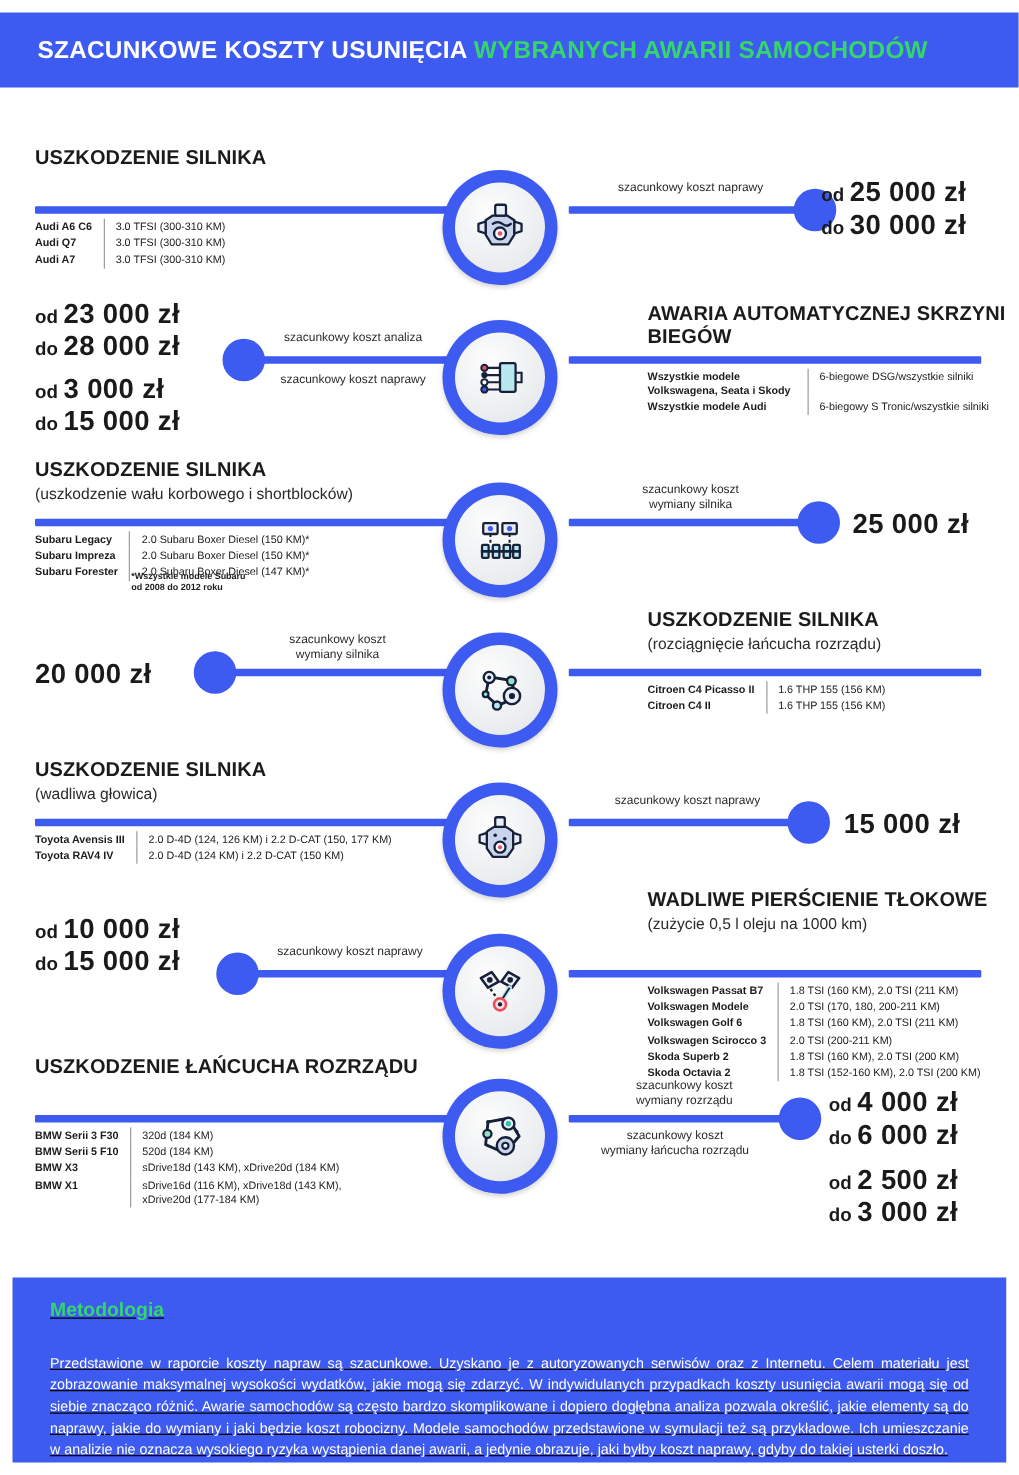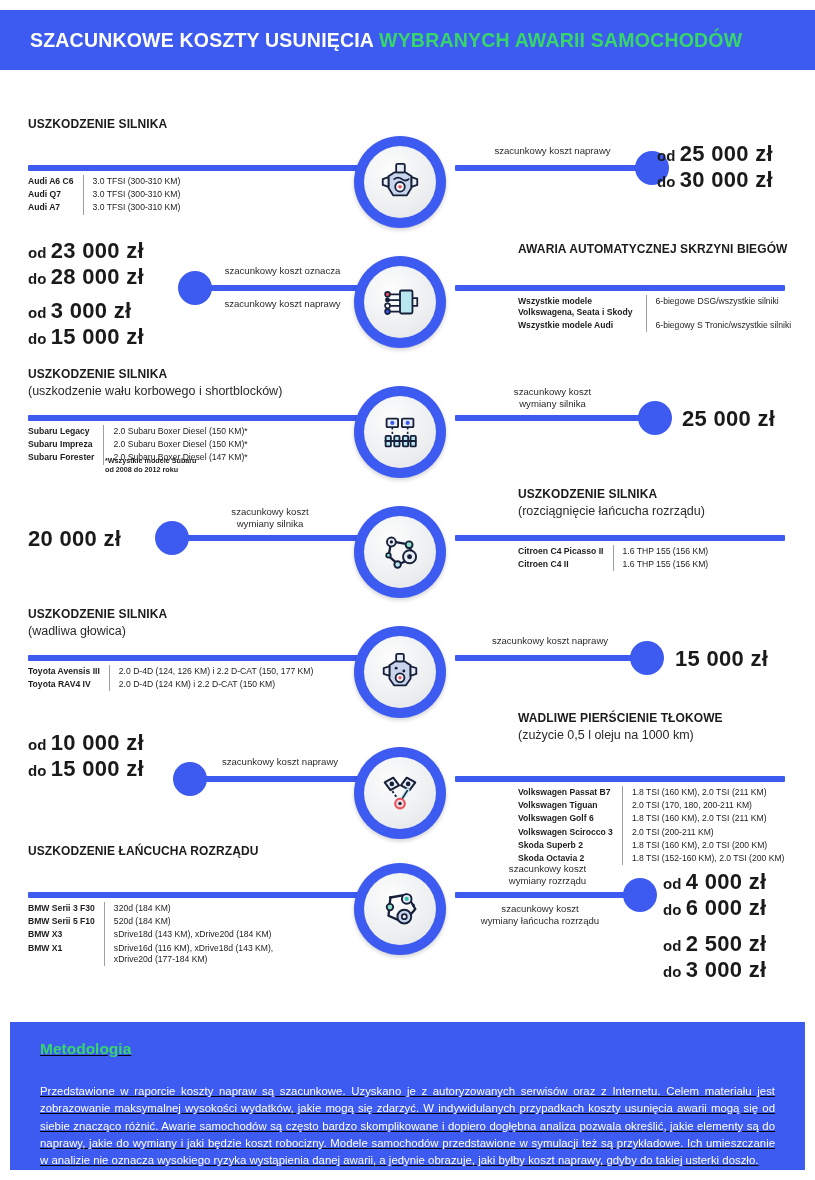--- a/index.html
+++ b/index.html
@@ -46,21 +46,21 @@
   }
   .medallion .inner {
     width: 72px; height: 72px; border-radius: 50%;
     background: radial-gradient(circle at 38% 32%, #fdfdfd 0%, #eceef0 62%, #dfe2e6 100%);
     display: flex; align-items: center; justify-content: center;
   }
   .medallion svg { display:block; }
 
   
   .h-title {
-    font-size: 12px; font-weight: bold; color: #1b1b1b;
+    font-size: 16px; font-weight: bold; color: #1b1b1b;
     letter-spacing: .1px; line-height: 1.14;
   }
   .h-sub {
     font-size: 12.5px; color: #2a2a2a; line-height: 1.2; margin-top: 2px;
   }
 
   
   .spec { border-collapse: collapse; }
   .spec td {
     font-size: 8.6px; color: #1c1c1c; vertical-align: top;
@@ -168,21 +168,21 @@
       <div><span class="lbl">do</span>
            <span class="amt">28 000 zł</span></div>
     </div>
     <div class="price" style="position:absolute;left:28px;top:60px;">
       <div><span class="lbl">od</span>
            <span class="amt">3 000 zł</span></div>
       <div><span class="lbl">do</span>
            <span class="amt">15 000 zł</span></div>
     </div>
 
-    <div class="cap" style="left:200px; top:27px; width:165px;">szacunkowy koszt oznacza</div>
+    <div class="cap" style="left:200px; top:27px; width:165px;">szacunkowy koszt analiza</div>
     <div class="cap" style="left:200px; top:60px; width:165px;">szacunkowy koszt naprawy</div>
 
     <div style="position:absolute;left:518px;top:5px;width:290px;">
       <div class="h-title">AWARIA AUTOMATYCZNEJ SKRZYNI BIEGÓW</div>
     </div>
 
     <table class="spec" style="position:absolute;left:518px;top:57px;">
       <tbody>
           <tr>
         <td class="model" style="white-space:normal;width:128px;margin-left:44px;">Wszystkie modele Volkswagena, Seata i Skody</td>
@@ -382,21 +382,21 @@
       <div class="h-sub">(zużycie 0,5 l oleju na 1000 km)</div>
     </div>
 
     <table class="spec" style="position:absolute;left:518px;top:74px;">
       <tbody>
           <tr>
         <td class="model">Volkswagen Passat B7</td>
         <td class="engine">1.8 TSI (160 KM), 2.0 TSI (211 KM)</td>
       </tr>
       <tr>
-        <td class="model">Volkswagen Tiguan</td>
+        <td class="model">Volkswagen Modele</td>
         <td class="engine">2.0 TSI (170, 180, 200-211 KM)</td>
       </tr>
       <tr>
         <td class="model">Volkswagen Golf 6</td>
         <td class="engine">1.8 TSI (160 KM), 2.0 TSI (211 KM)</td>
       </tr>
       <tr>
         <td class="model">Volkswagen Scirocco 3</td>
         <td class="engine">2.0 TSI (200-211 KM)</td>
       </tr>

